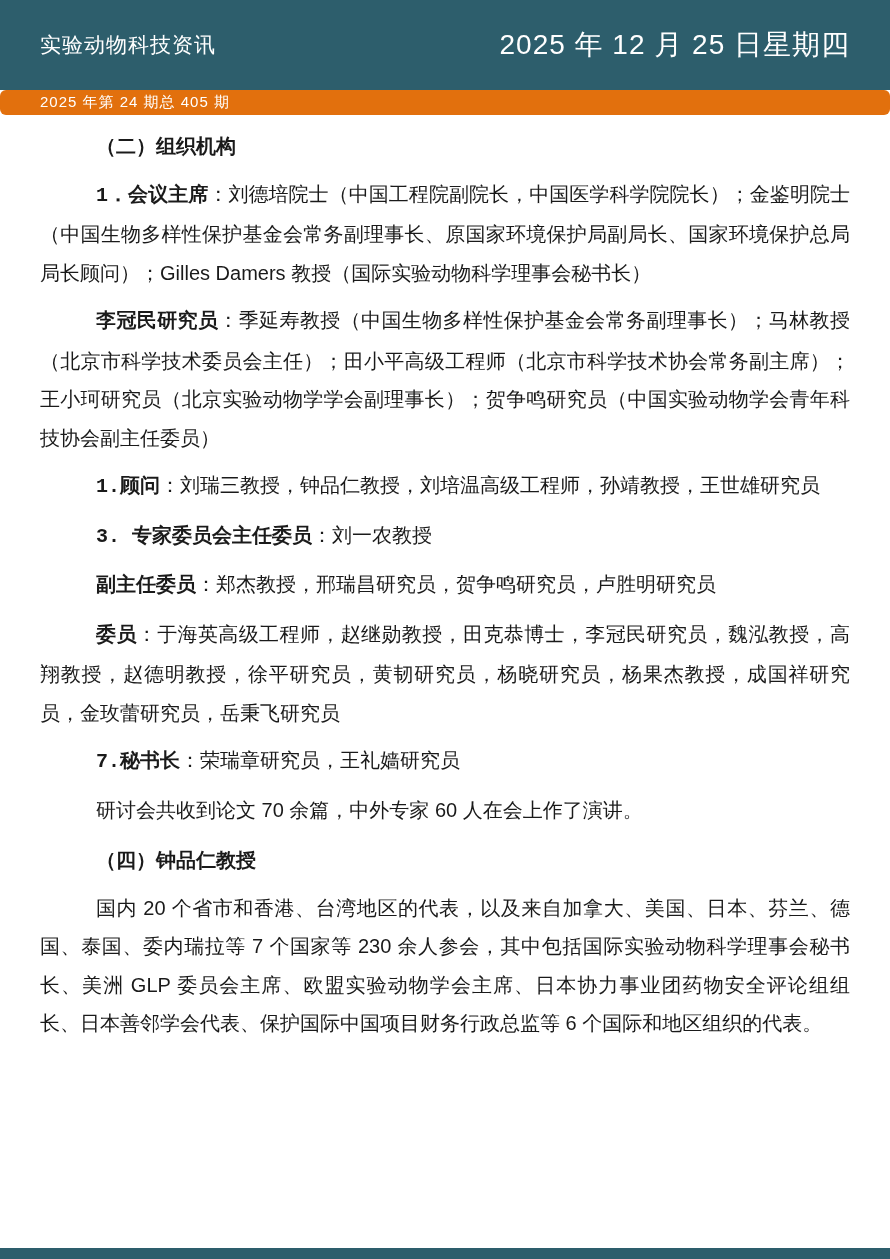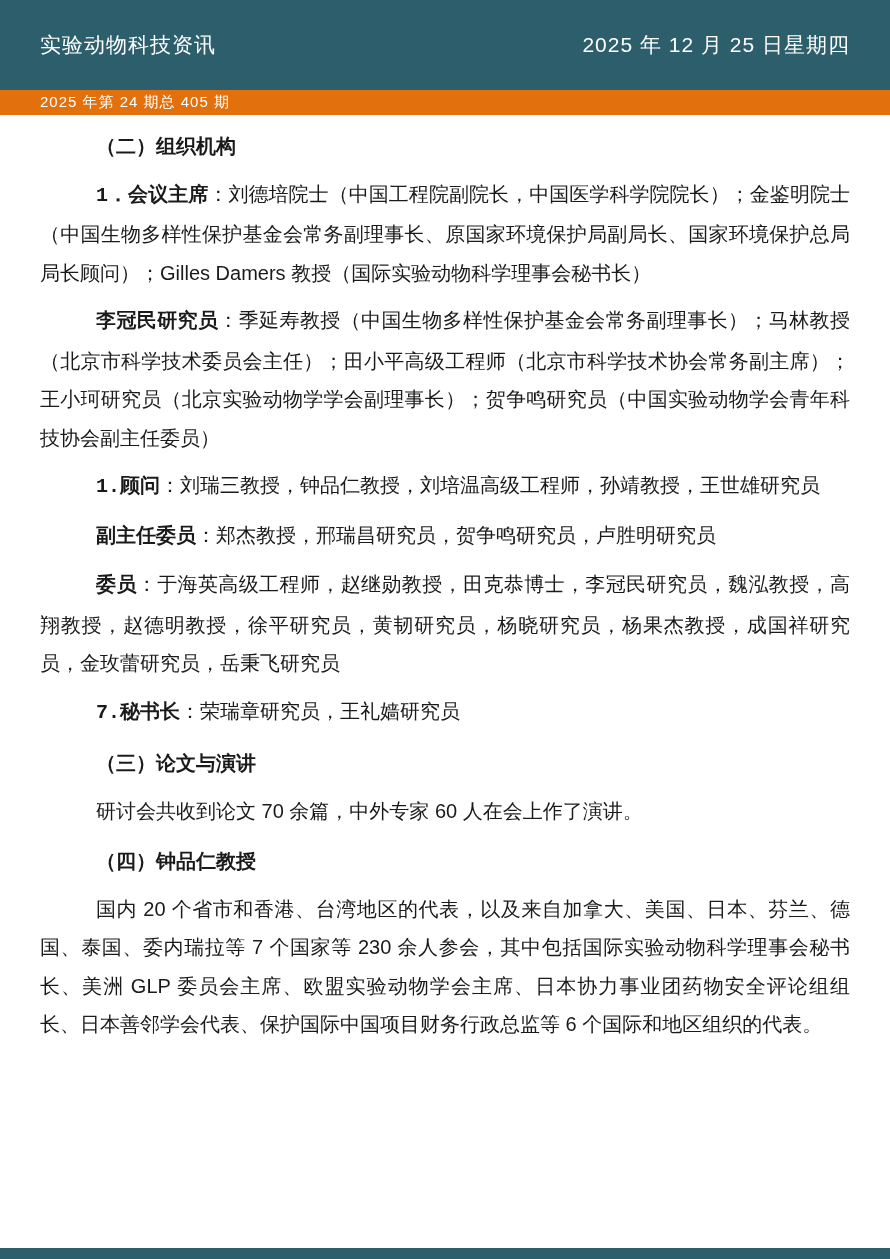--- a/index.html
+++ b/index.html
@@ -7,25 +7,25 @@
     width:890px;height:1259px;position:relative;background:#ffffff;
     font-family:"Liberation Sans","DejaVu Sans",sans-serif;
     color:var(--text,#1a1a1a);overflow:hidden;
   }
   header.masthead{
     height:90px;background:var(--teal,#2d5e6c);color:#ffffff;
     display:flex;align-items:center;justify-content:space-between;
     padding:16px 40px;box-sizing:border-box;
   }
   .masthead-title{font-size:21px;letter-spacing:1px;}
-  .masthead-date{font-size:21px;letter-spacing:1px;margin-left:16px;}
+  .masthead-date{font-size:28px;letter-spacing:1px;margin-left:16px;}
   .issue-bar{
     height:25px;background:var(--orange,#e2700d);color:#ffffff;
     display:flex;align-items:center;padding:0 40px;box-sizing:border-box;
-    font-size:15px;letter-spacing:1px;
+    font-size:15px;letter-spacing:1px;border-radius:6px;
   }
   main.doc-body{
     padding:0 40px;box-sizing:border-box;
     font-size:20px;line-height:38.5px;text-align:justify;
   }
   main.doc-body p{margin:9px 0;text-indent:56px;}
   main.doc-body p.heading{font-weight:700;margin:12px 0 9px;}
   main.doc-body .label{font-weight:700;font-family:Liberation Mono, monospace;}
   footer.footer-bar{
     position:absolute;left:0;bottom:0;width:100%;height:11px;
@@ -42,22 +42,22 @@
 
 <div class="issue-bar">
   <span>2025 年第 24 期总 405 期</span>
 </div>
 
 <main class="doc-body" id="doc-body">
     <p class="heading"><span>（二）组织机构</span></p>
     <p class="para"><span class="label">1．会议主席</span><span>：刘德培院士（中国工程院副院长，中国医学科学院院长）；金鉴明院士（中国生物多样性保护基金会常务副理事长、原国家环境保护局副局长、国家环境保护总局局长顾问）；Gilles Damers 教授（国际实验动物科学理事会秘书长）</span></p>
     <p class="para"><span class="label">李冠民研究员</span><span>：季延寿教授（中国生物多样性保护基金会常务副理事长）；马林教授（北京市科学技术委员会主任）；田小平高级工程师（北京市科学技术协会常务副主席）；王小珂研究员（北京实验动物学学会副理事长）；贺争鸣研究员（中国实验动物学会青年科技协会副主任委员）</span></p>
     <p class="para"><span class="label">1.顾问</span><span>：刘瑞三教授，钟品仁教授，刘培温高级工程师，孙靖教授，王世雄研究员</span></p>
+    <p class="para"><span class="label">3. 专家委员会主任委员</span><span>：刘一农教授</span></p>
     <p class="para"><span class="label">副主任委员</span><span>：郑杰教授，邢瑞昌研究员，贺争鸣研究员，卢胜明研究员</span></p>
     <p class="para"><span class="label">委员</span><span>：于海英高级工程师，赵继勋教授，田克恭博士，李冠民研究员，魏泓教授，高翔教授，赵德明教授，徐平研究员，黄韧研究员，杨晓研究员，杨果杰教授，成国祥研究员，金玫蕾研究员，岳秉飞研究员</span></p>
     <p class="para"><span class="label">7.秘书长</span><span>：荣瑞章研究员，王礼嫱研究员</span></p>
-    <p class="heading"><span>（三）论文与演讲</span></p>
     <p class="para"><span>研讨会共收到论文 70 余篇，中外专家 60 人在会上作了演讲。</span></p>
     <p class="heading"><span>（四）钟品仁教授</span></p>
     <p class="para"><span>国内 20 个省市和香港、台湾地区的代表，以及来自加拿大、美国、日本、芬兰、德国、泰国、委内瑞拉等 7 个国家等 230 余人参会，其中包括国际实验动物科学理事会秘书长、美洲 GLP 委员会主席、欧盟实验动物学会主席、日本协力事业团药物安全评论组组长、日本善邻学会代表、保护国际中国项目财务行政总监等 6 个国际和地区组织的代表。</span></p>
   </main>
 
 <footer class="footer-bar"></footer>
 
 </body></html>

